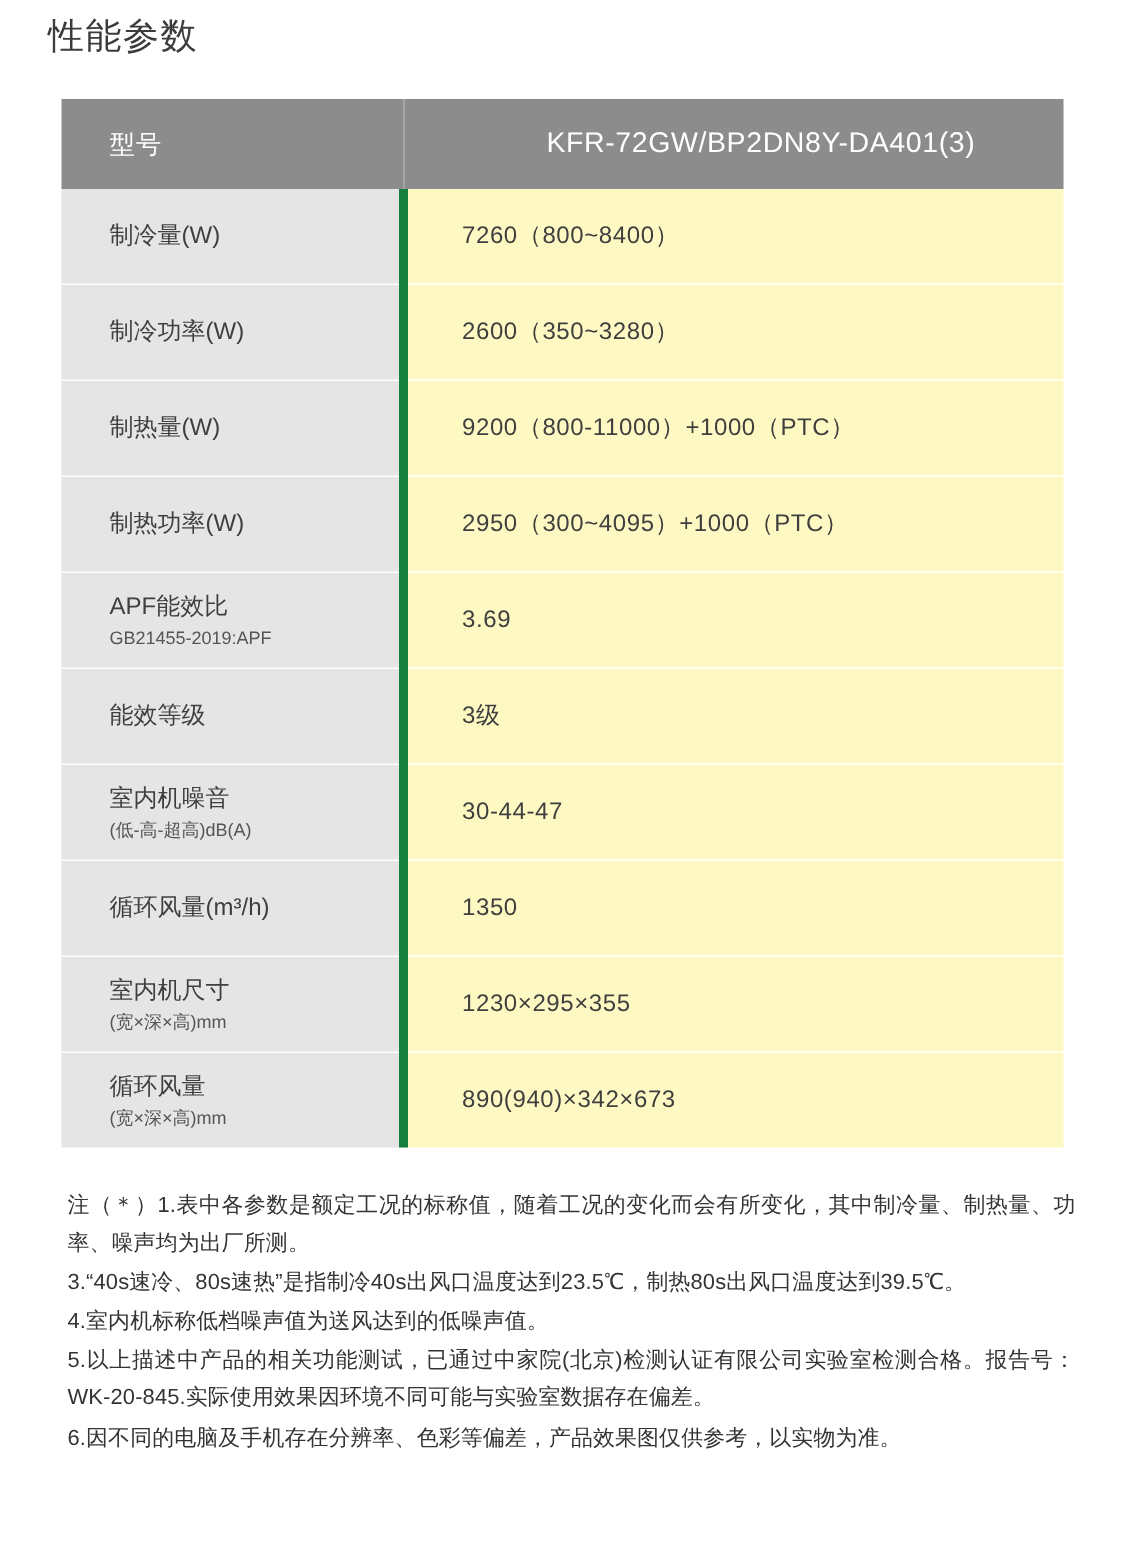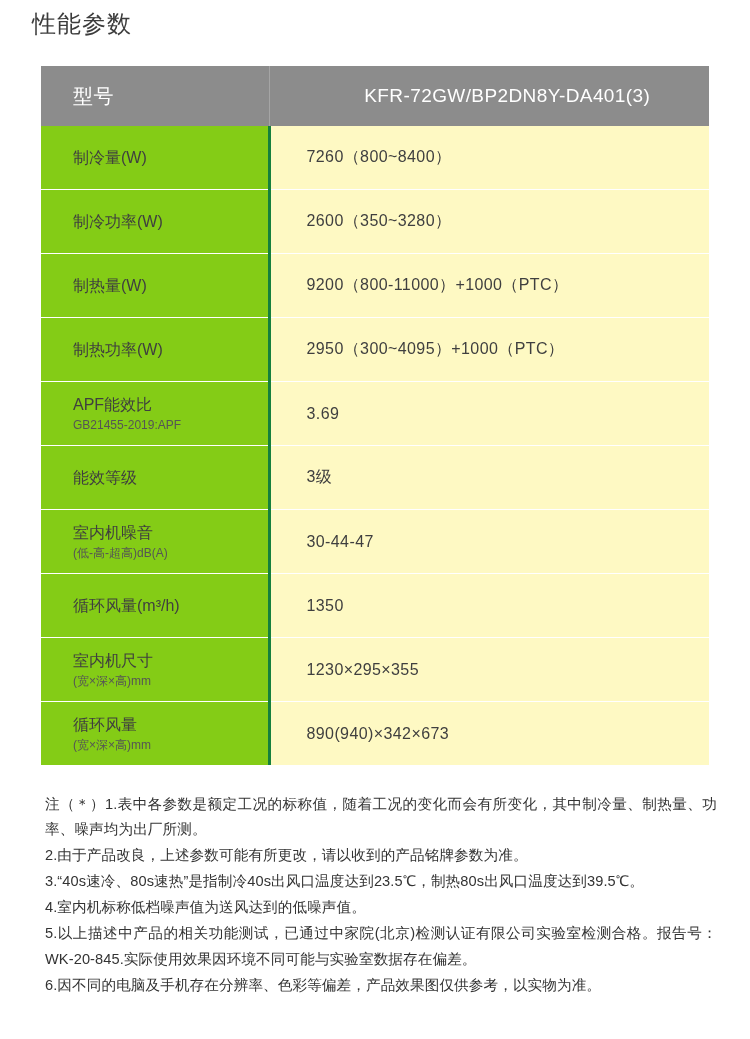--- a/index.html
+++ b/index.html
@@ -38,21 +38,21 @@
     border-collapse: collapse;
     table-layout: fixed;
   }
   .spec-table col.c1 { width: 228px; }
   .spec-table col.c2 { width: 440px; }
 
   .spec-table thead th {
     background: #8c8c8c;
     color: #ffffff;
     font-weight: 400;
-    font-size: 20px;
+    font-size: 17px;
     text-align: left;
     height: 60px;
     padding: 0 0 0 32px;
     vertical-align: middle;
     letter-spacing: 0.5px;
   }
   .spec-table thead th.model-val {
     padding-left: 36px;
     border-left: 1px solid #a5a5a5;
     font-size: 19px;
@@ -60,24 +60,24 @@
     text-align: center;
   }
   .spec-table tbody td {
     height: 61px;
     vertical-align: middle;
     font-size: 16px;
     color: #3f3f3f;
     border-bottom: 1px solid #ffffff;
   }
   .spec-table tbody td.label {
-    background: #84cc16;
+    background: #e5e5e5;
     padding-left: 32px;
     line-height: 1.25;
-    border-right: 3px solid #15803d;
+    border-right: 6px solid #15803d;
     margin-top: 45px;
   }
   .spec-table tbody td.value {
     background: #fef9c3;
     padding-left: 36px;
     letter-spacing: 0.4px;
   }
   .spec-table tbody tr:last-child td {
     border-bottom: none;
   }
@@ -190,20 +190,19 @@
           <span class="label-main">循环风量</span>
           <span class="label-sub">(宽×深×高)mm</span>
         </td>
         <td class="value">890(940)×342×673</td>
       </tr>
     </tbody>
   </table>
 
   <div class="notes">
     <p>注（＊）1.表中各参数是额定工况的标称值，随着工况的变化而会有所变化，其中制冷量、制热量、功率、噪声均为出厂所测。</p>
-    <p>2.由于产品改良，上述参数可能有所更改，请以收到的产品铭牌参数为准。</p>
     <p>3.“40s速冷、80s速热”是指制冷40s出风口温度达到23.5℃，制热80s出风口温度达到39.5℃。</p>
     <p>4.室内机标称低档噪声值为送风达到的低噪声值。</p>
     <p>5.以上描述中产品的相关功能测试，已通过中家院(北京)检测认证有限公司实验室检测合格。报告号：WK-20-845.实际使用效果因环境不同可能与实验室数据存在偏差。</p>
     <p>6.因不同的电脑及手机存在分辨率、色彩等偏差，产品效果图仅供参考，以实物为准。</p>
   </div>
 
 </div>
 
 </body></html>

